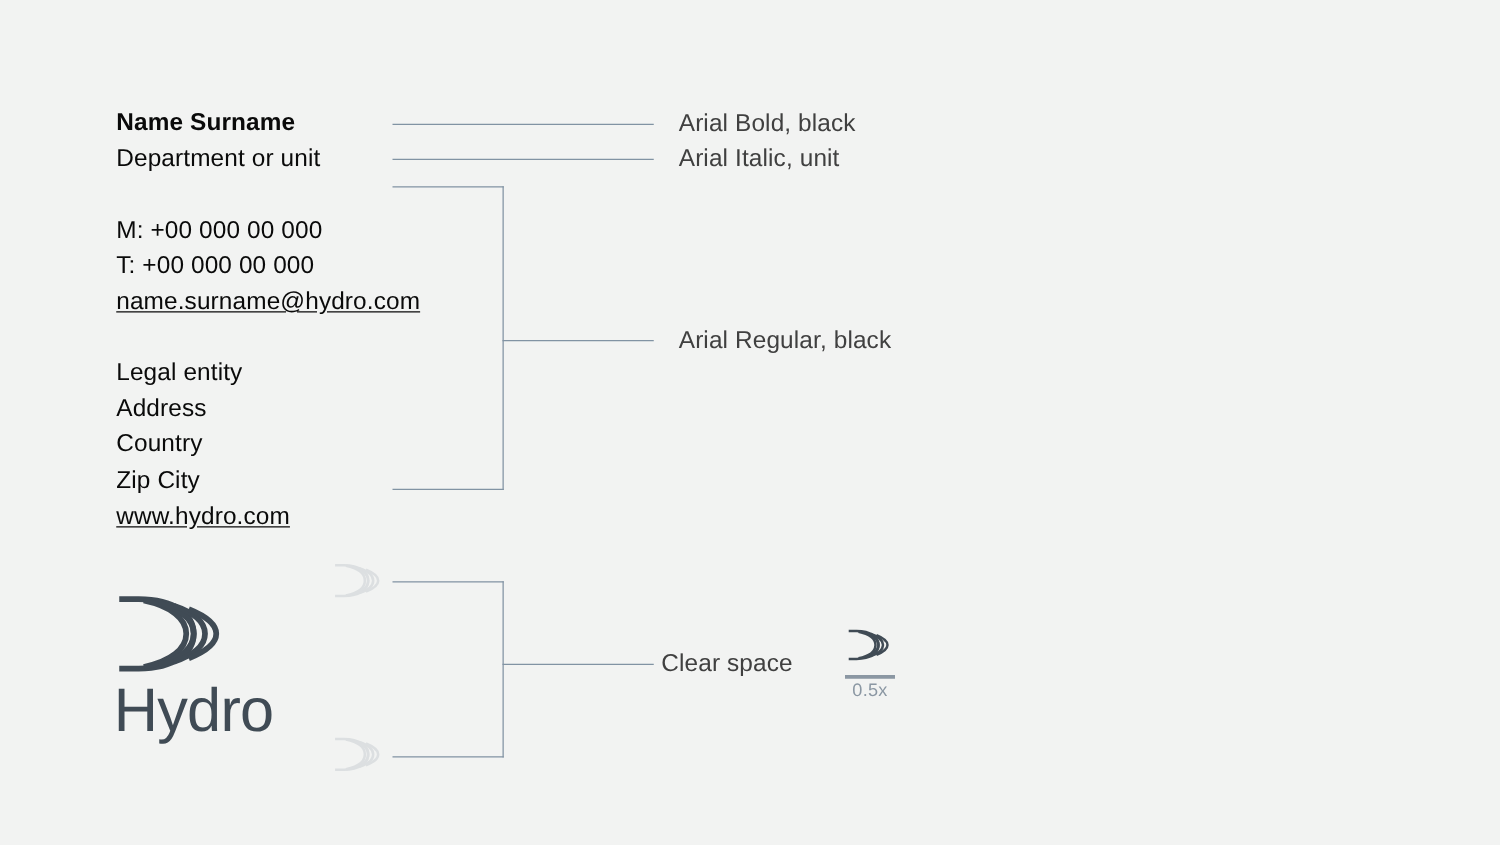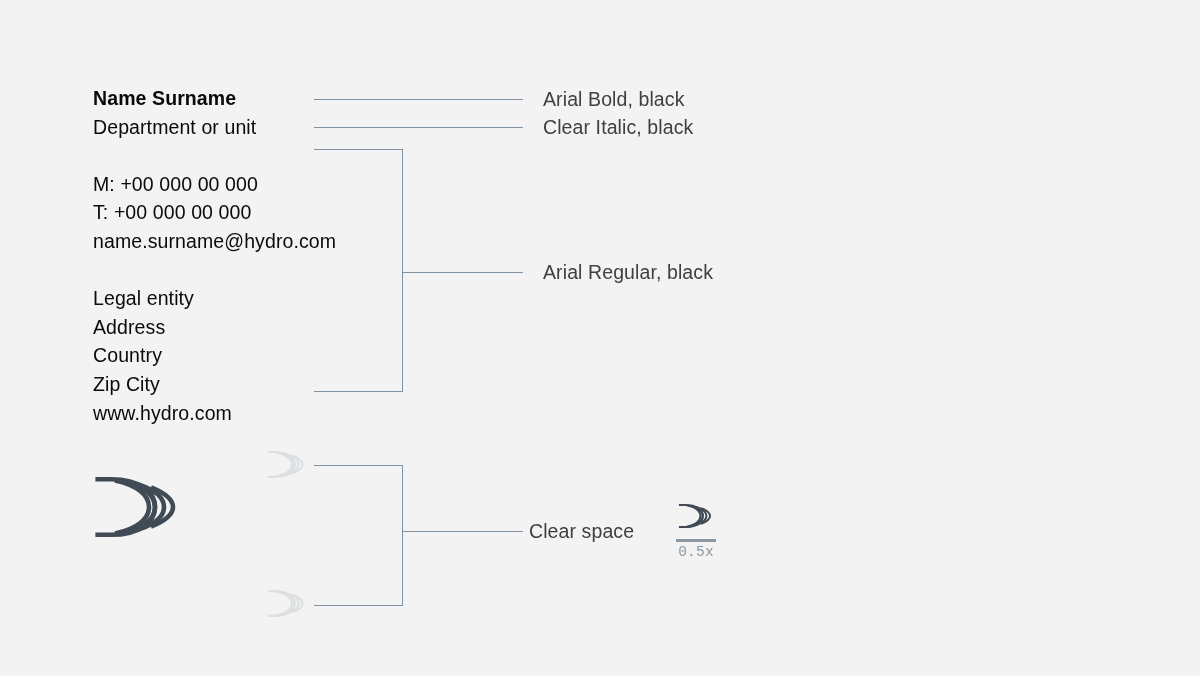--- a/index.html
+++ b/index.html
@@ -30,21 +30,21 @@
   }
   .sig-line {
     font-size: 19.5px;
     line-height: 28.6px;
     color: #0a0a0a;
     white-space: nowrap;
     letter-spacing: 0.1px;
   }
   .sig-line.bold   { font-weight: bold; }
   .sig-line.italic { font-style: italic; }
-  .sig-line.link   { text-underline-offset: 2px; }
+  .sig-line.link   { text-decoration: underline; text-underline-offset: 2px; }
   .sig-gap { height: 28.6px; }
 
   
   .logo-lockup {
     position: absolute;
     left: 93px;
     top: 476px;
   }
   .logo-mark { display: block; }
   .logo-word {
@@ -93,21 +93,20 @@
     width: 40px;
     height: 3px;
     background: #8b97a3;
     margin: 6px auto 1px auto;
   }
   .ratio-label {
     font-size: 14.5px;
     line-height: 18px;
     color: #8b97a3;
     letter-spacing: 0.2px;
-    font-family: Liberation Mono, monospace;
   }
 </style>
 </head>
 <body>
 
 <div class="canvas">
 
   <div class="sig-block">
     <div class="sig-line bold">Name Surname</div>
     <div class="sig-line">Department or unit</div>
@@ -130,20 +129,21 @@
   <div class="logo-lockup">
     <svg class="logo-mark" width="90" height="62" viewBox="0 0 90 62">
       <g fill="none" stroke="#404b55" stroke-width="4.6" stroke-linecap="butt">
         <path d="M 2.4 3.2 L 18 3.2 C 47 3.2 62 16 62 31 C 62 46 47 58.8 18 58.8 L 2.4 58.8"></path>
         <path d="M 22 4.4 C 44 9 56 19 56 31 C 56 43 44 53 22 57.6"></path>
         <path d="M 34 6.2 C 52 11.5 62 20 62 31 C 62 42 52 50.5 34 55.8"></path>
         <path d="M 46 8.6 C 62 14 71 21.5 71 31 C 71 40.5 62 48 46 53.4"></path>
         <path d="M 58 11.4 C 72 17 80 23.5 80 31 C 80 38.5 72 45 58 50.6"></path>
       </g>
     </svg>
+    <span class="logo-word">Hydro</span>
   </div>
 
   <svg class="ghost-mark" style="left:267px; top:450px;" width="40" height="29" viewBox="0 0 90 62">
     <g fill="none" stroke="#dcdfe1" stroke-width="4.6">
       <path d="M 2.4 3.2 L 18 3.2 C 47 3.2 62 16 62 31 C 62 46 47 58.8 18 58.8 L 2.4 58.8"></path>
       <path d="M 22 4.4 C 44 9 56 19 56 31 C 56 43 44 53 22 57.6"></path>
       <path d="M 34 6.2 C 52 11.5 62 20 62 31 C 62 42 52 50.5 34 55.8"></path>
       <path d="M 46 8.6 C 62 14 71 21.5 71 31 C 71 40.5 62 48 46 53.4"></path>
       <path d="M 58 11.4 C 72 17 80 23.5 80 31 C 80 38.5 72 45 58 50.6"></path>
     </g>
@@ -167,21 +167,21 @@
   <div class="rule v" style="left:402px; top:149px; height:243px;"></div>
   <div class="rule h" style="left:314px; top:391px; width:89px;"></div>
   <div class="rule h" style="left:402px; top:272px; width:121px;"></div>
 
   <div class="rule h" style="left:314px; top:465px; width:89px;"></div>
   <div class="rule v" style="left:402px; top:465px; height:141px;"></div>
   <div class="rule h" style="left:314px; top:605px; width:89px;"></div>
   <div class="rule h" style="left:402px; top:531px; width:121px;"></div>
 
   <div class="caption" style="left:543px; top:87px;">Arial Bold, black</div>
-  <div class="caption" style="left:543px; top:115px;">Clear Italic, black</div>
+  <div class="caption" style="left:543px; top:115px;">Arial Italic, unit</div>
   <div class="caption" style="left:543px; top:260px;">Arial Regular, black</div>
   <div class="caption" style="left:529px; top:519px;">Clear space</div>
 
   <div class="ratio-swatch">
     <svg width="36" height="26" viewBox="0 0 90 62">
       <g fill="none" stroke="#404b55" stroke-width="5">
         <path d="M 2.4 3.2 L 18 3.2 C 47 3.2 62 16 62 31 C 62 46 47 58.8 18 58.8 L 2.4 58.8"></path>
         <path d="M 22 4.4 C 44 9 56 19 56 31 C 56 43 44 53 22 57.6"></path>
         <path d="M 34 6.2 C 52 11.5 62 20 62 31 C 62 42 52 50.5 34 55.8"></path>
         <path d="M 46 8.6 C 62 14 71 21.5 71 31 C 71 40.5 62 48 46 53.4"></path>

